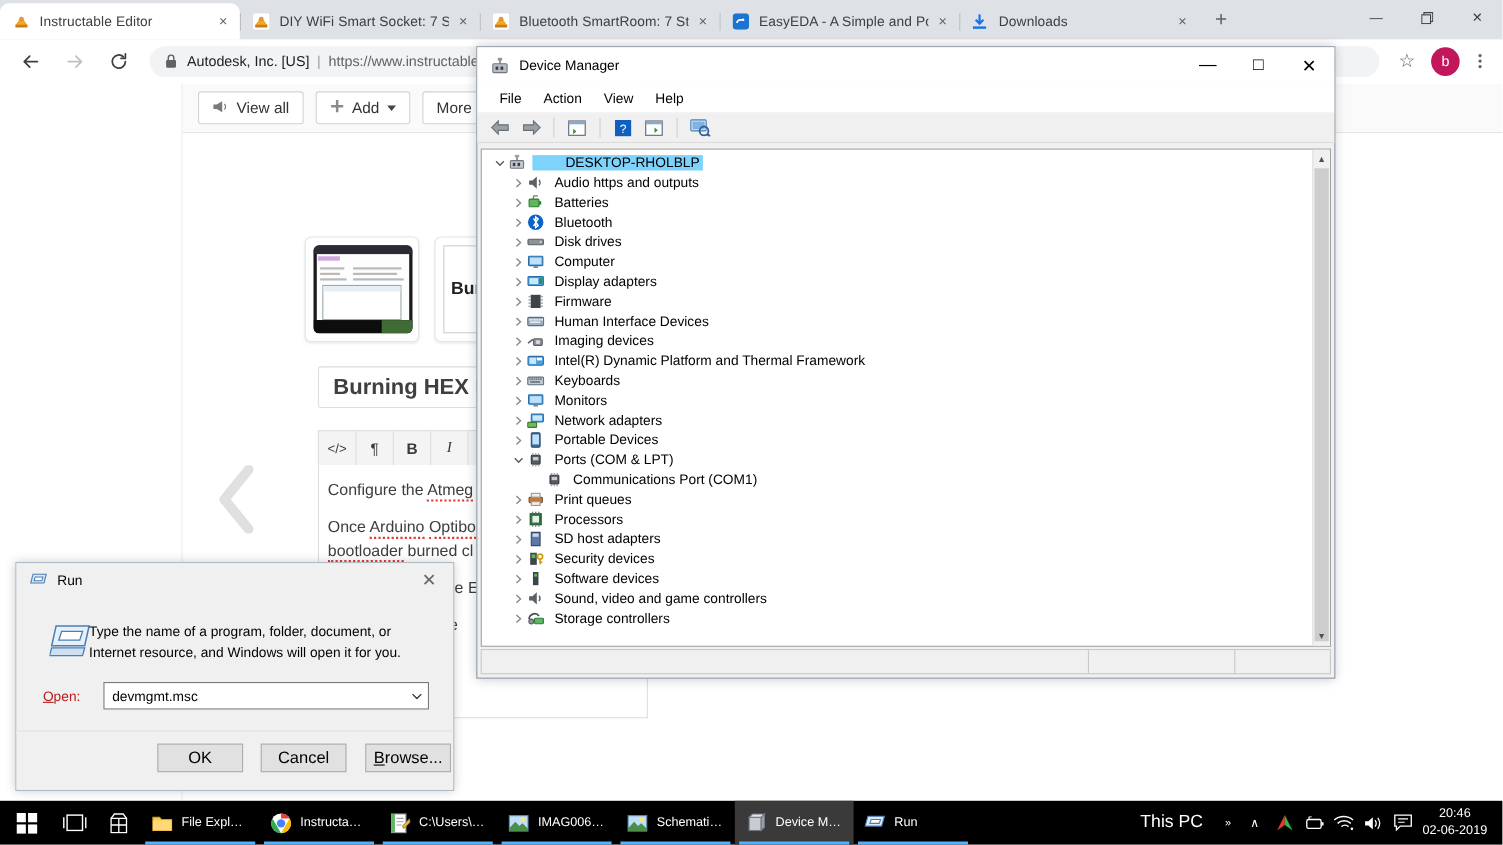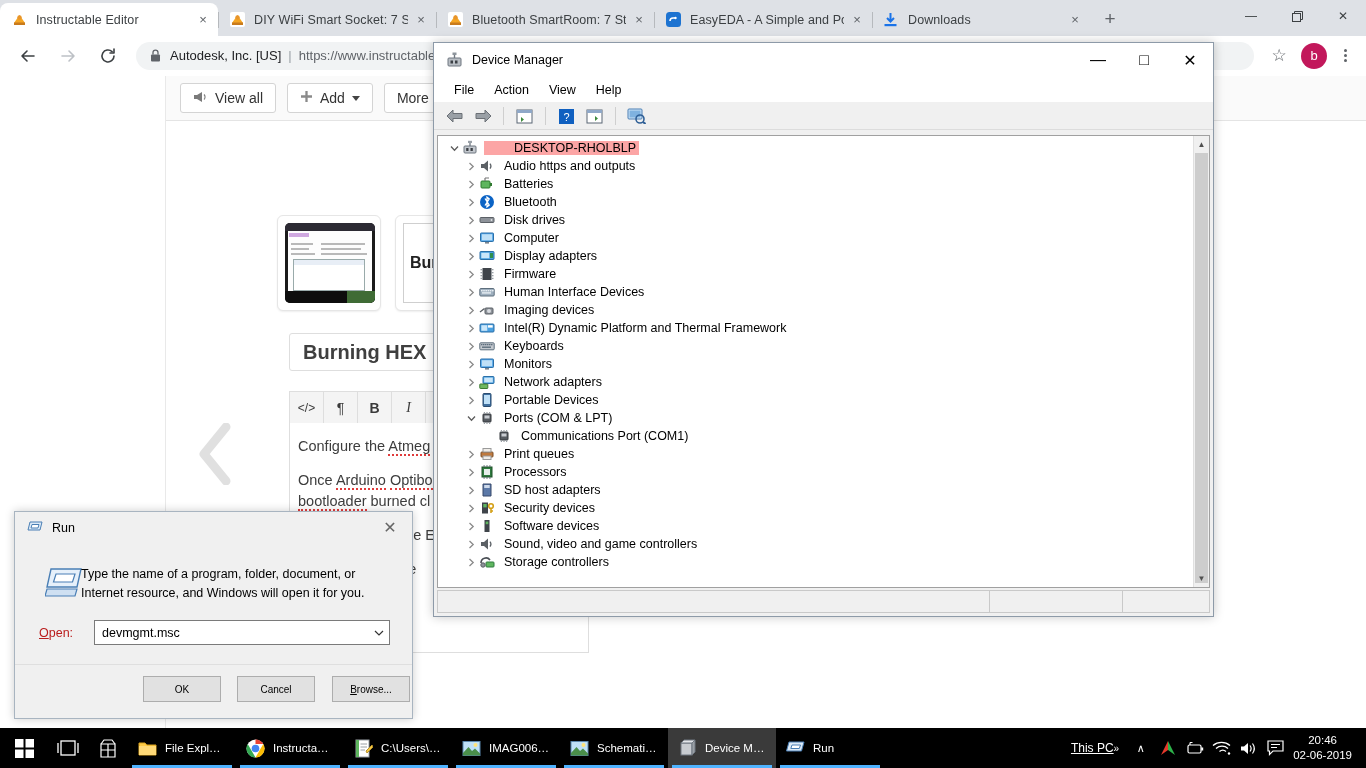--- a/index.html
+++ b/index.html
@@ -168,21 +168,21 @@
     background:#fff; border:1px solid #a0a0a0; overflow:hidden;
   }
   .dm-tree { position:absolute; left:0; top:0; right:16px; bottom:0; padding-top:3px; overflow:hidden;}
   .trow { height:18px; display:flex; align-items:center; font-size:12.5px; color:#000; white-space:nowrap; }
   .trow .exp { width:16px; flex:0 0 16px; display:flex; align-items:center; justify-content:center; color:#6d6d6d; font-size:9px; }
   .trow .ico { width:16px; height:16px; flex:0 0 16px; margin-right:6px; }
   .trow.l0 { padding-left:8px; }
   .trow.l1 { padding-left:25px; }
   .trow.l2 { padding-left:42px; }
   .trow .lbl { padding: 0 3px; }
-  .trow.selected .lbl { background:#fca5a5;padding-left:30px; }
+  .trow.selected .lbl { background:#7dd3fc;padding-left:30px; }
   .dm-scroll {
     position:absolute; right:0; top:0; width:16px; bottom:0; background:#f0f0f0; border-left:1px solid #e0e0e0;
   }
   .dm-scroll .arrow { height:17px; display:flex; align-items:center; justify-content:center; color:#505050; font-size:8px;}
   .dm-scroll .thumbv { position:absolute; left:1px; right:1px; top:17px; height:430px; background:#cdcdcd; }
   .dm-status {
     position:absolute; left:3px; right:3px; bottom:3px; height:23px;
     background:#f0f0f0; border:1px solid #c9c9c9; display:flex;
   }
   .dm-status .pane { border-right:1px solid #c9c9c9; }
@@ -209,21 +209,21 @@
   .run-open-lbl u { text-decoration: underline; }
   .run-combo {
     position:absolute; left:79px; top:77px; right:22px; height:25px;
     background:#fff; border:1px solid #7a7a7a; display:flex; align-items:center;
     padding-left:7px; font-size:12.5px; color:#000;
   }
   .run-combo .cdrop { margin-left:auto; width:21px; height:23px; display:flex; align-items:center; justify-content:center; color:#333; font-size:9px;}
   .run-foot { position:absolute; left:0; right:0; bottom:0; height:54px; background:#f0f0f0; border-top:1px solid #dfdfdf; }
   .run-btn {
     position:absolute; top:11px; height:26px; width:78px;
-    background:#e1e1e1; border:1px solid #adadad; font-size:10px; color:#000;
+    background:#e1e1e1; border:1px solid #adadad; font-size:15px; color:#000;
     display:flex; align-items:center; justify-content:center;
   }
   .run-btn.ok { left:128px; }
   .run-btn.cancel { left:222px; }
   .run-btn.browse { left:317px; }
 
   
   .taskbar {
     position:absolute; left:0; bottom:0; width:1366px; height:40px;
     background:#000000; display:flex; align-items:stretch;
@@ -233,21 +233,21 @@
   .tb-item {
     min-width:40px; display:flex; align-items:center; padding:0 10px; gap:8px;
     color:#fff; font-size:12px; position:relative; max-width:110px;
   }
   .tb-item.wide { width:108px; }
   .tb-item.active { background:#3a3a3a; }
   .tb-item .tbico { width:19px; height:19px; flex:0 0 19px; }
   .tb-item .tblbl { white-space:nowrap; overflow:hidden; text-overflow:ellipsis; font-size:11.5px;}
   .tb-item .underline { position:absolute; left:4px; right:4px; bottom:0; height:3px; background:#4fb3ff; }
   .tb-right { margin-left:auto; display:flex; align-items:center; gap:0; padding-right:6px; color:#fff; }
-  .tb-right .thispc { font-size:12px; margin-right:0;text-decoration:underline; }
+  .tb-right .thispc { font-size:16px; margin-right:20px; }
   .tb-right .chev2 { font-size:10px; vertical-align: super; margin-right:8px;}
   .tray-ico { width:27px; height:40px; display:flex; align-items:center; justify-content:center; color:#fff;}
   .clock { text-align:center; font-size:11.5px; line-height:15px; padding:0 8px 0 4px; }
 </style>
 </head>
 <body>
 
 <div class="screen">
 
   <div class="browser">

